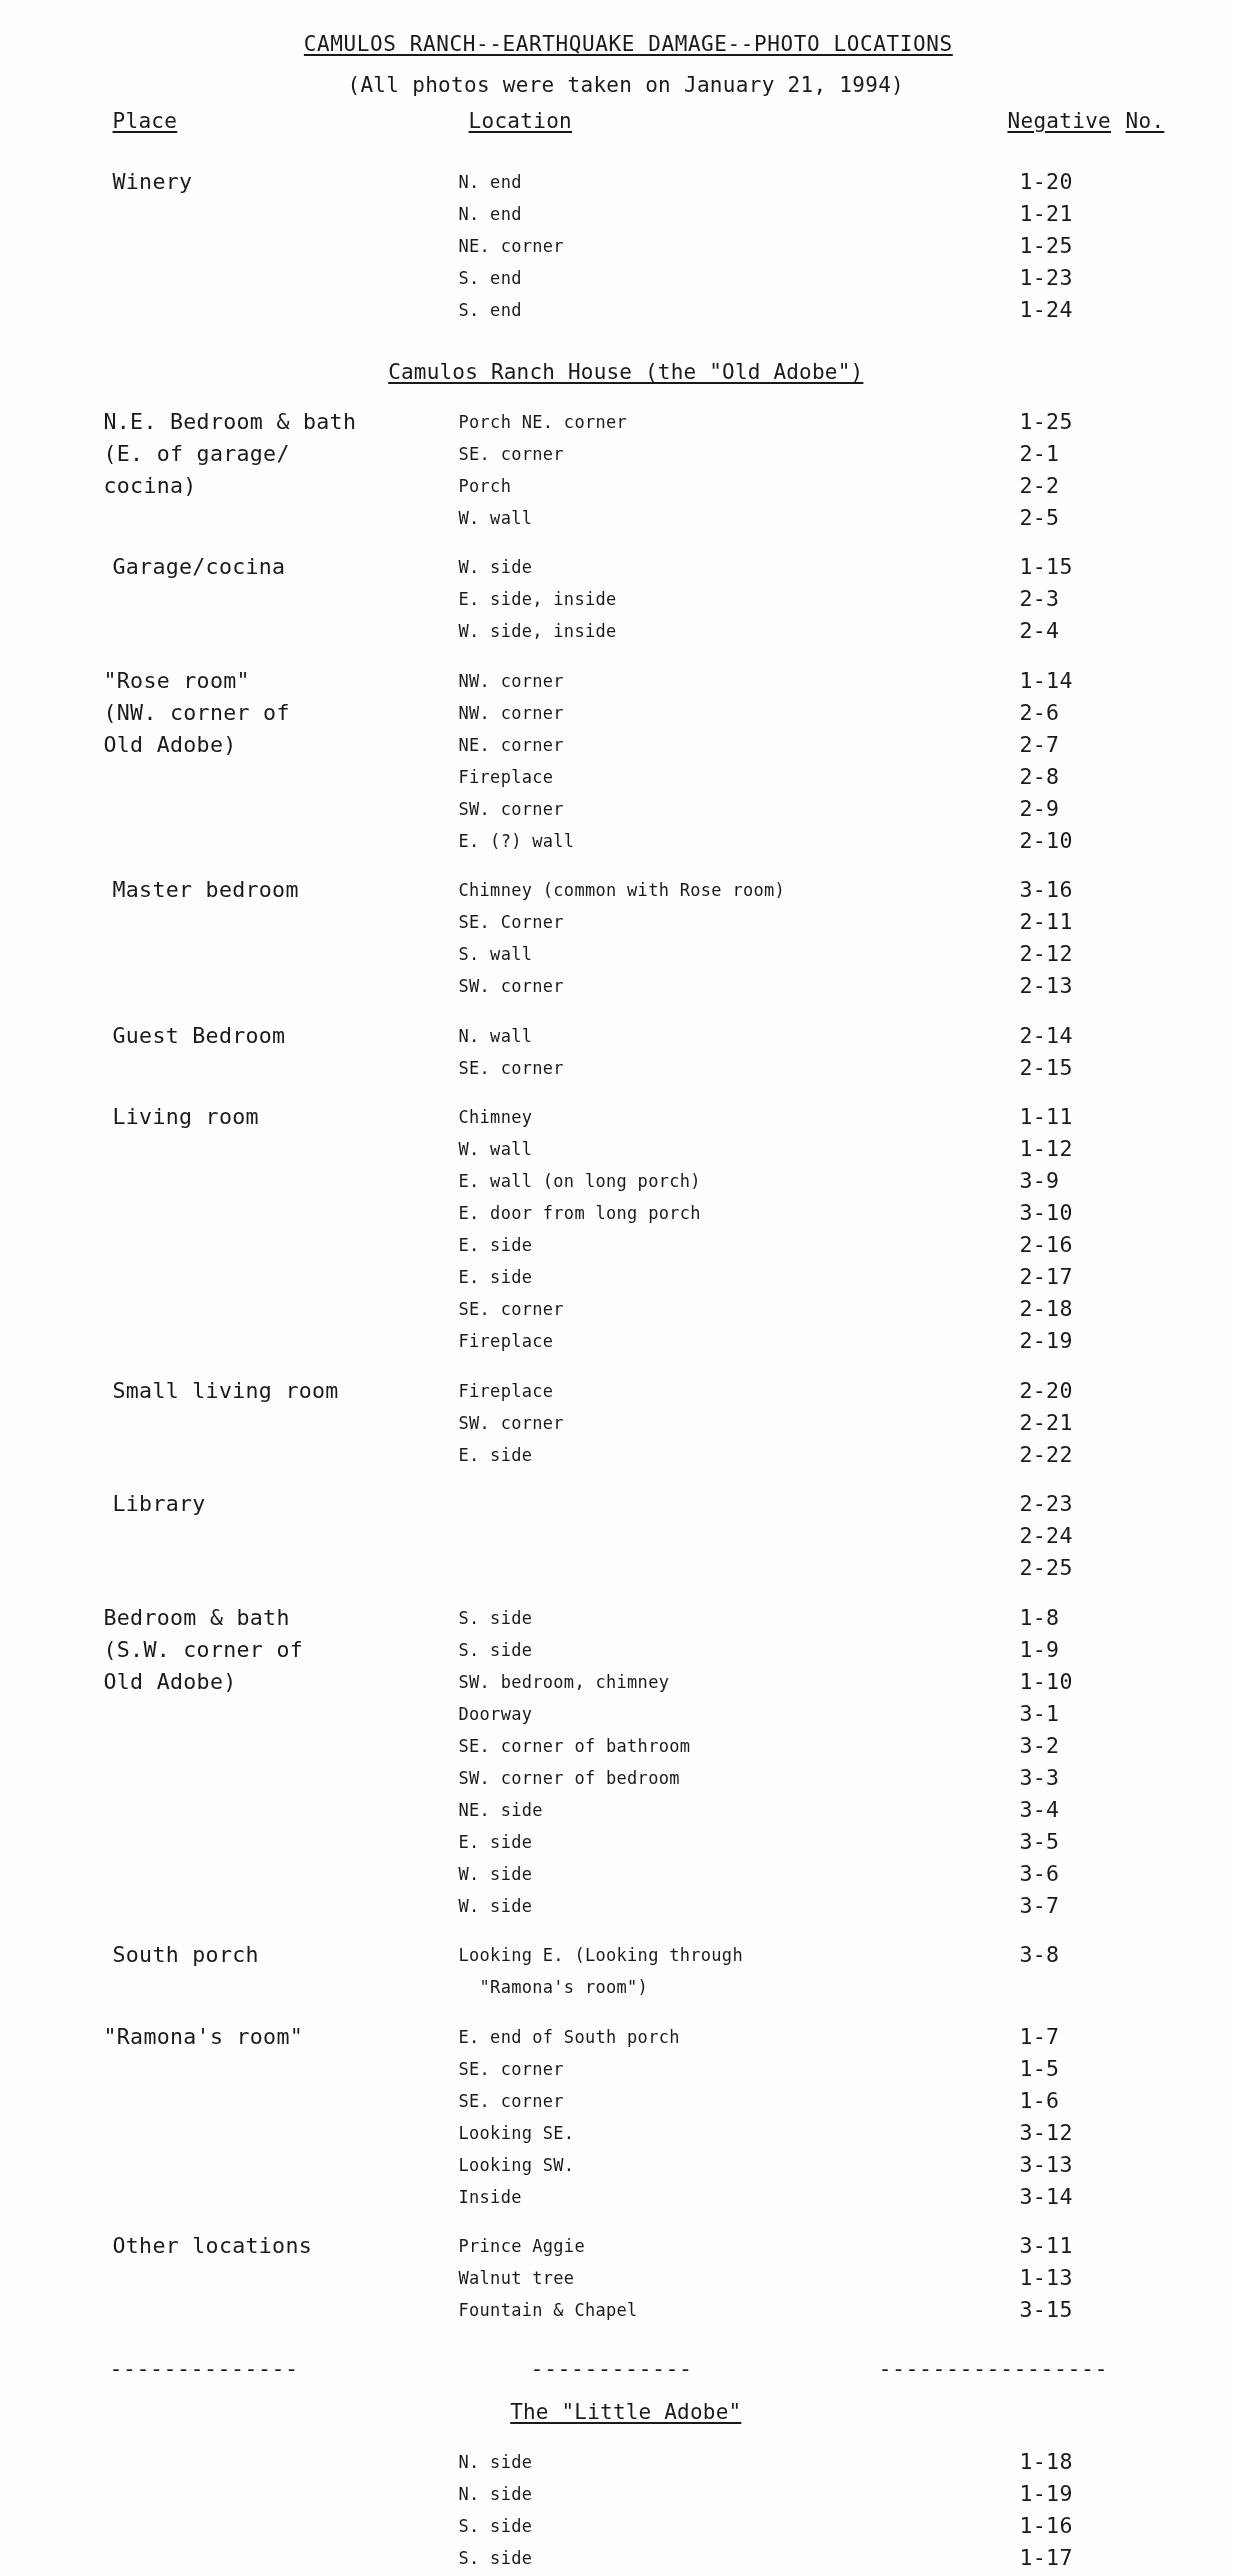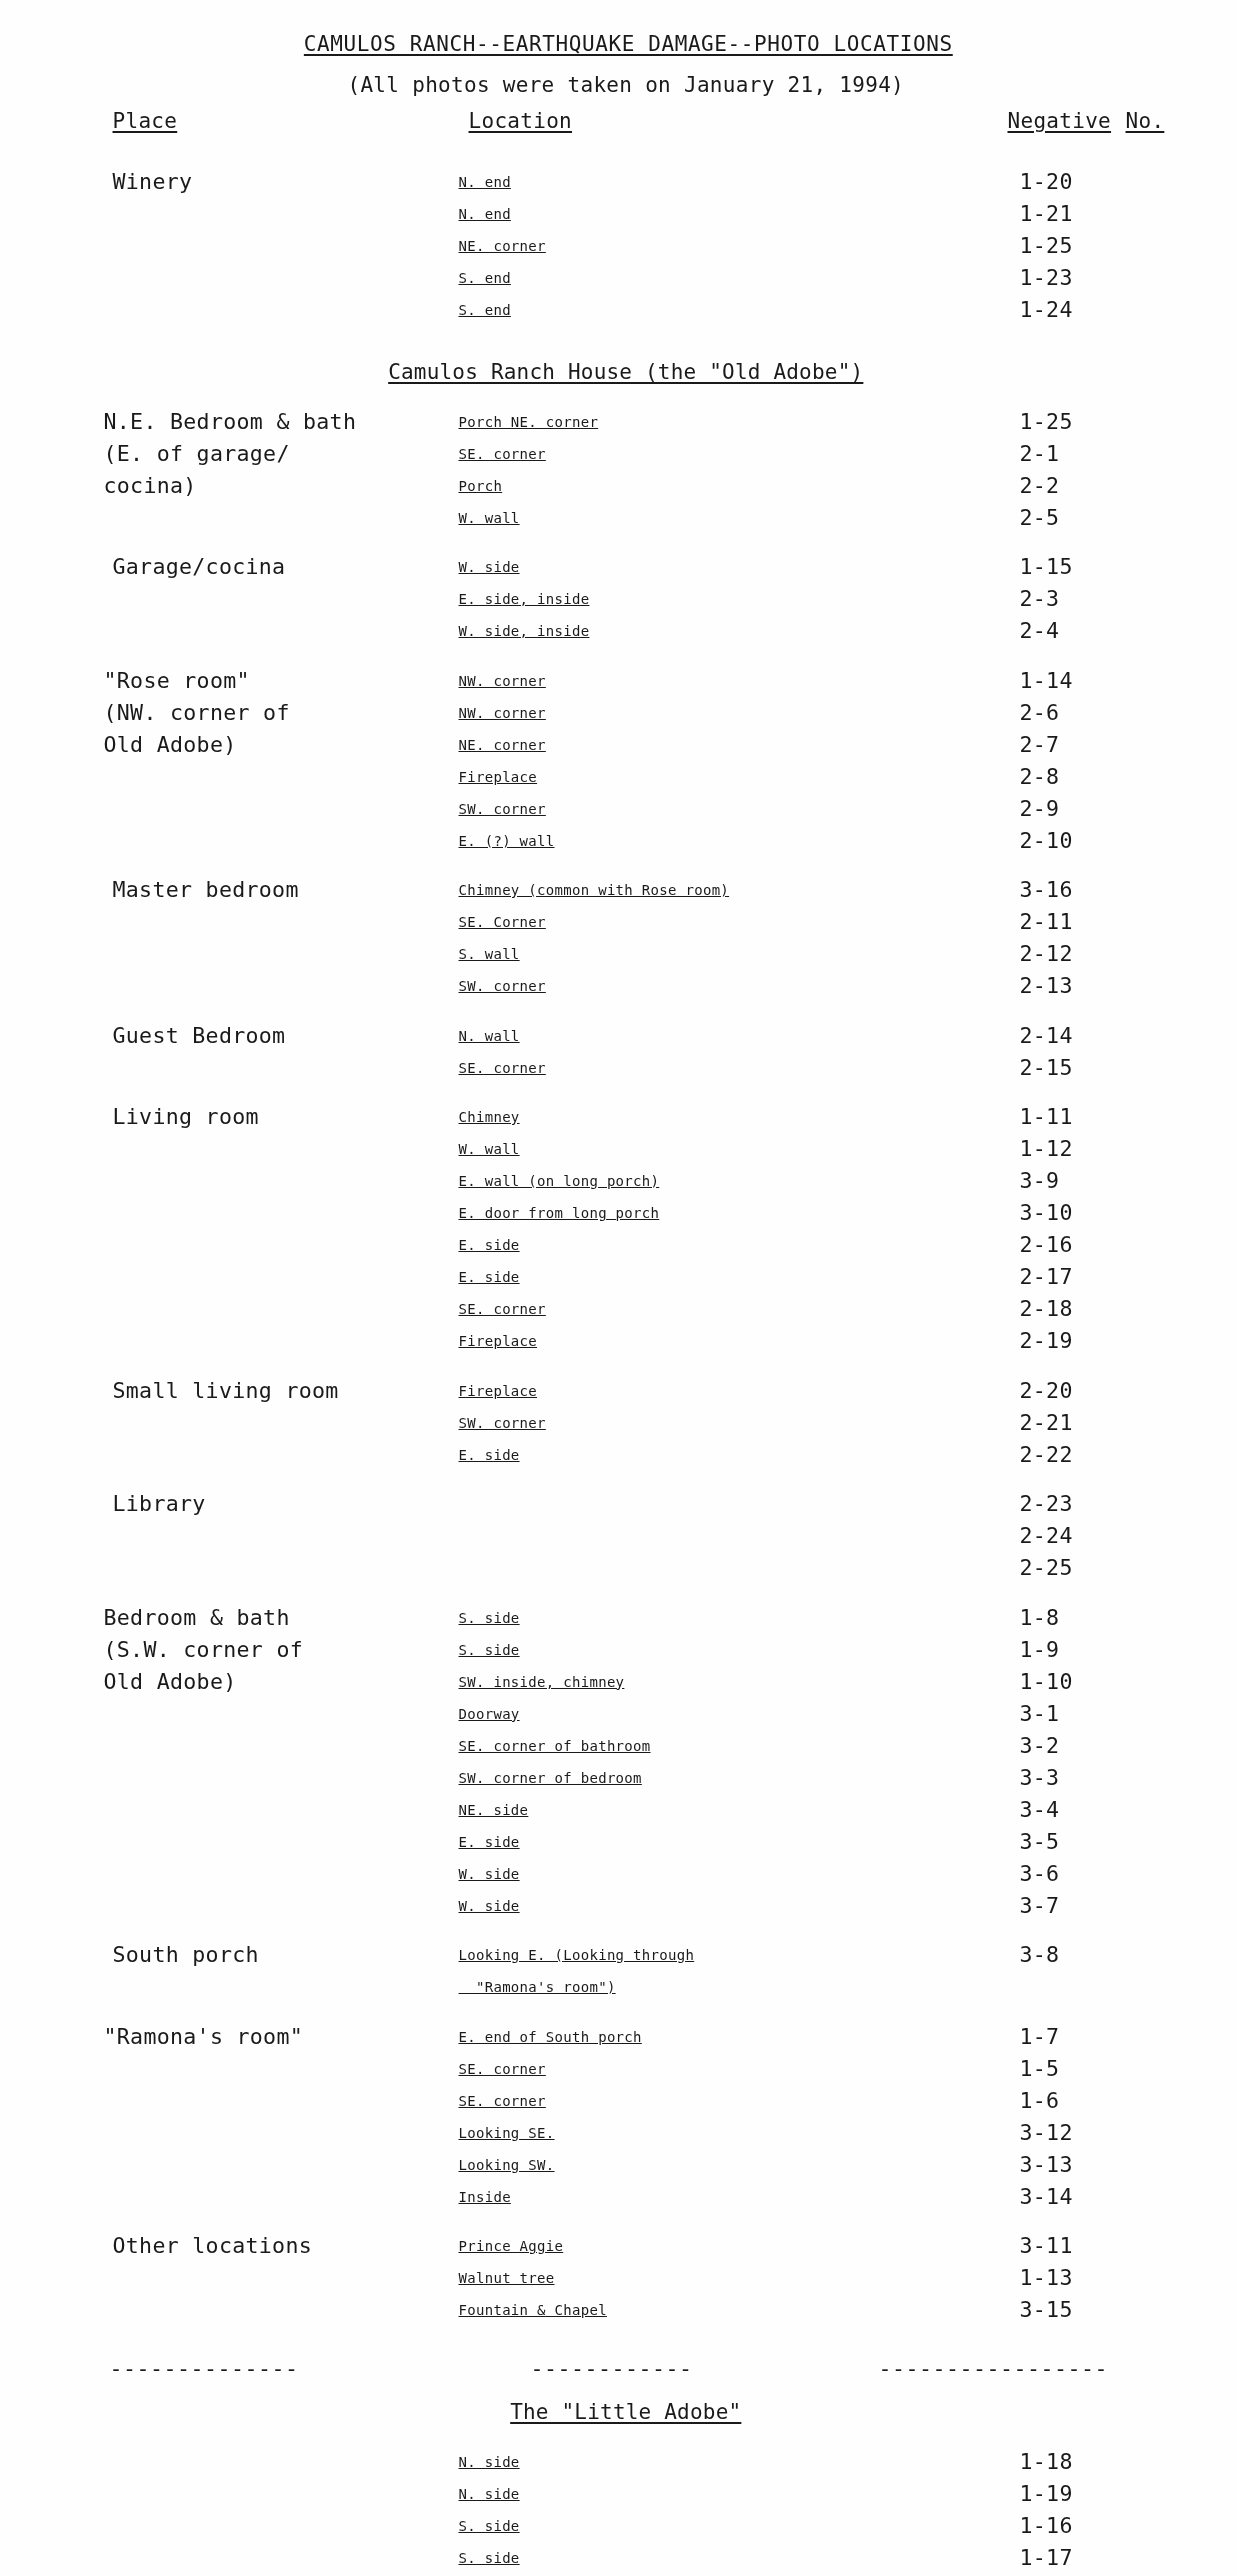--- a/index.html
+++ b/index.html
@@ -96,23 +96,22 @@
     left: 61px;
     top: 0;
     font-size: 21.6px;
     white-space: pre;
   }
   .place.indent { left: 52px; }
   .loc {
     position: absolute;
     left: 407px;
     top: 0;
-    font-size: 14px;
+    font-size: 17px;
     white-space: pre;
-    text-decoration: underline;
   }
   .neg {
     position: absolute;
     left: 968px;
     top: 0;
     font-size: 21.6px;
     white-space: pre;
   }
 
   .dashrow {
@@ -345,21 +344,21 @@
         <span class="loc">S. side</span>
         <span class="neg">1-8</span>
       </div>
       <div class="row">
         <span class="place indent">(S.W. corner of</span>
         <span class="loc">S. side</span>
         <span class="neg">1-9</span>
       </div>
       <div class="row">
         <span class="place indent">Old Adobe)</span>
-        <span class="loc">SW. inside, chimney</span>
+        <span class="loc">SW. bedroom, chimney</span>
         <span class="neg">1-10</span>
       </div>
       <div class="row">
         <span class="loc">Doorway</span>
         <span class="neg">3-1</span>
       </div>
       <div class="row">
         <span class="loc">SE. corner of bathroom</span>
         <span class="neg">3-2</span>
       </div>

